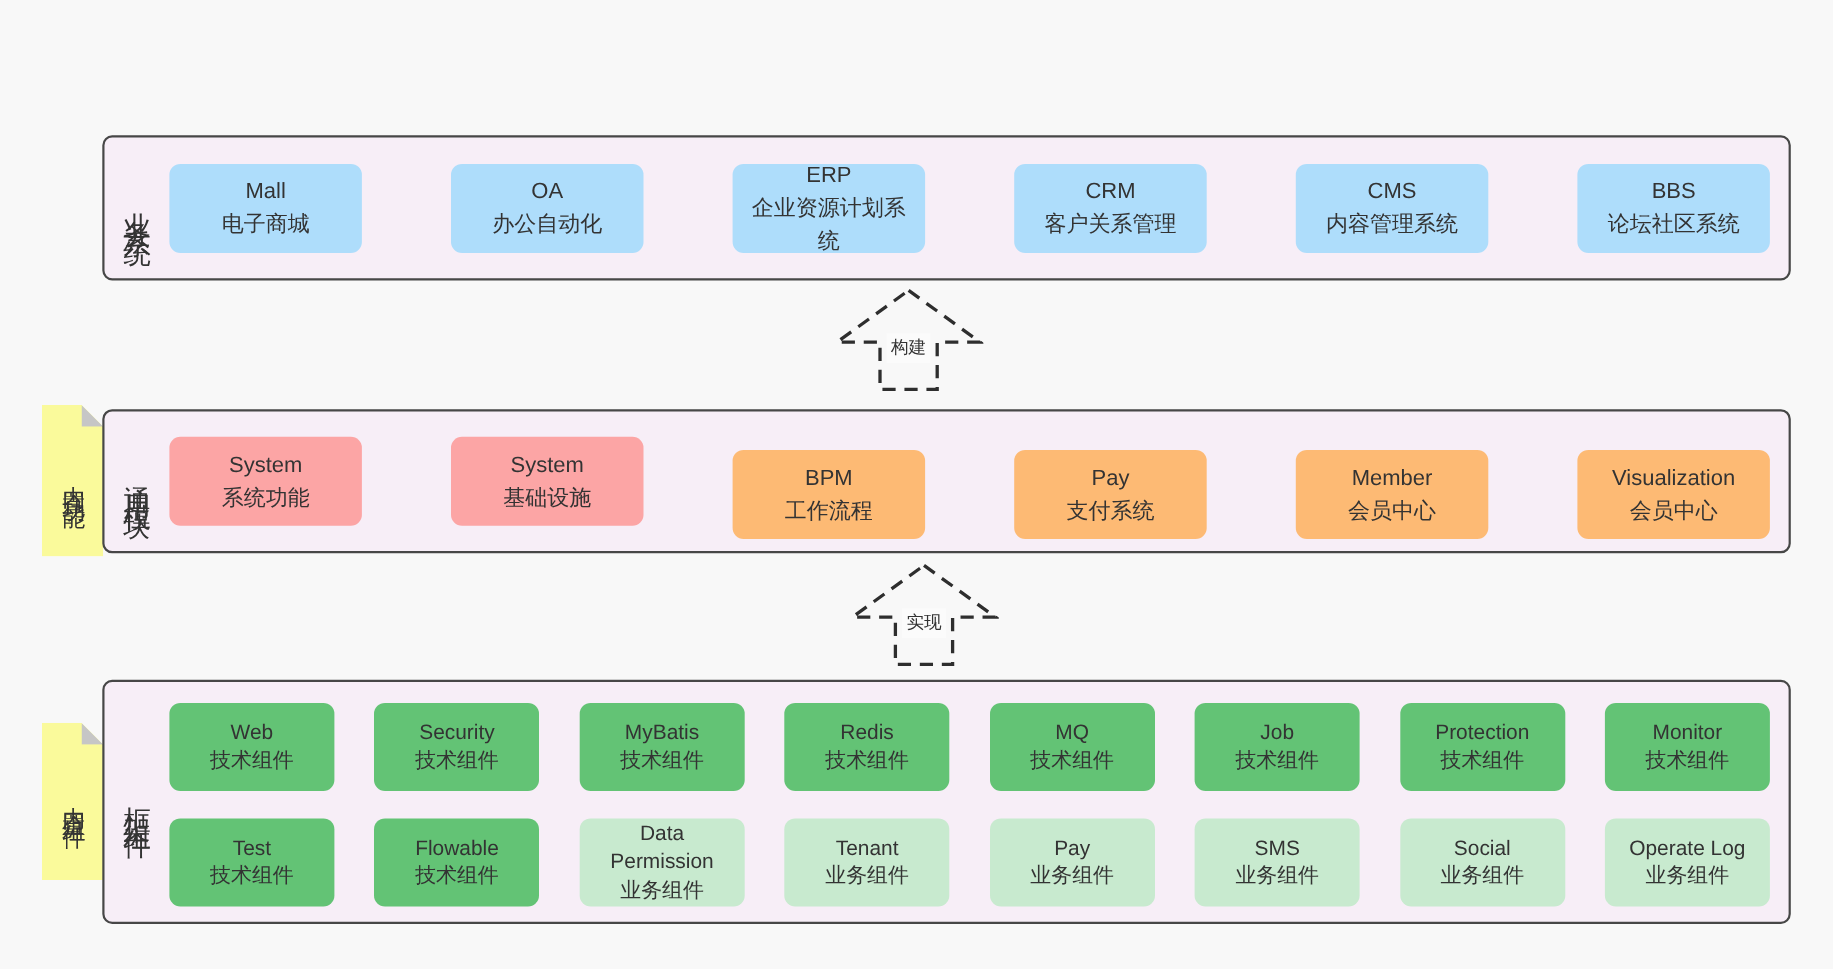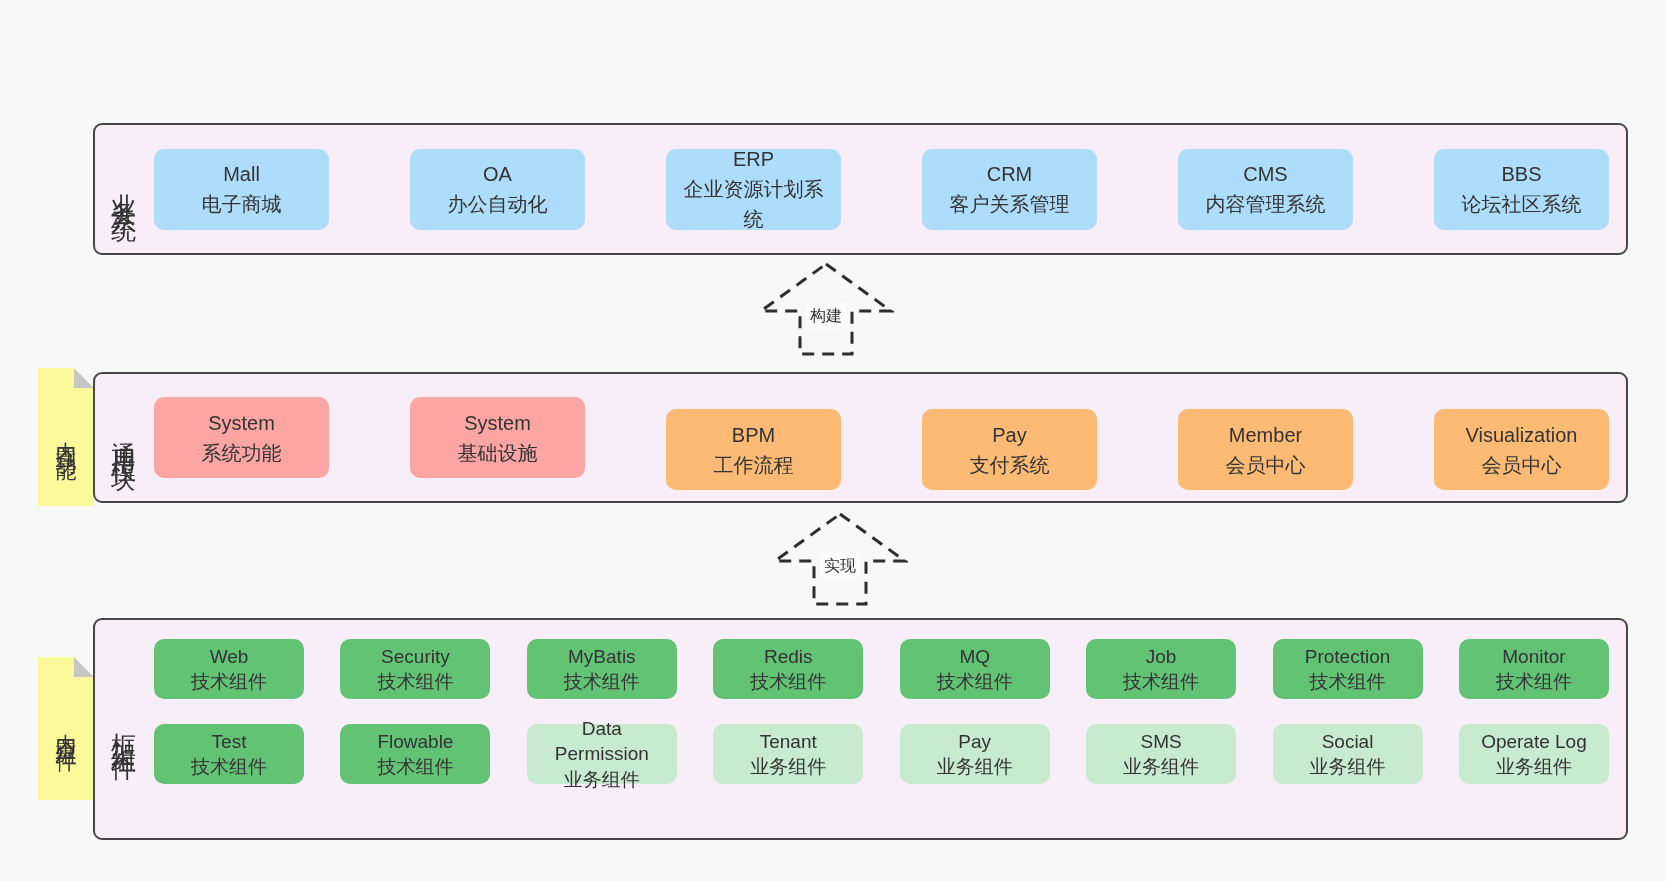--- a/index.html
+++ b/index.html
@@ -29,21 +29,21 @@
     position:absolute;left:59px;right:17px;top:19px;
     display:flex;flex-direction:column;gap:25px;
   }
   .row{display:flex;justify-content:space-between;}
   .box{
     box-sizing:border-box;border-radius:10px;
     display:flex;flex-direction:column;justify-content:center;align-items:center;
     text-align:center;color:#333;padding:4px 8px;
   }
   .b6{width:175px;height:81px;font-size:20px;line-height:1.5;}
-  .b8{width:150px;height:60px;font-size:19px;line-height:1.32;}
+  .b8{width:150px;height:80px;font-size:19px;line-height:1.32;}
   .blue{background:#aeddfb;}
   .red{background:#fca5a5;}
   .pink{background:#fdba74;margin-top:24px;}
   .green{background:#63c375;}
   .green-light{background:#c8eacf;}
   
   .note{
     position:absolute;left:38px;width:56px;background:#fafa9b;
     clip-path:polygon(0 0, calc(100% - 20px) 0, 100% 20px, 100% 100%, 0 100%);
   }

